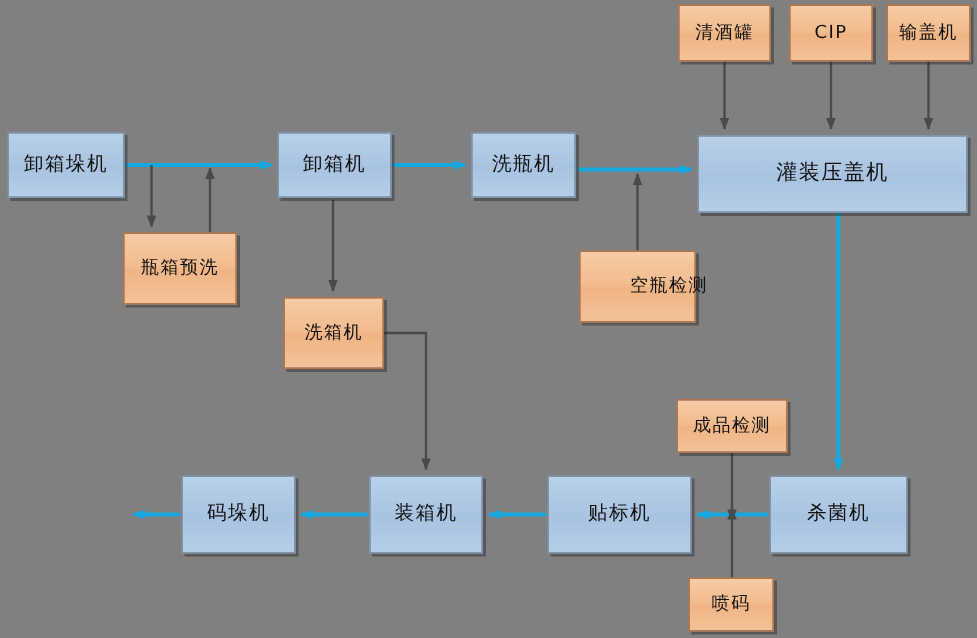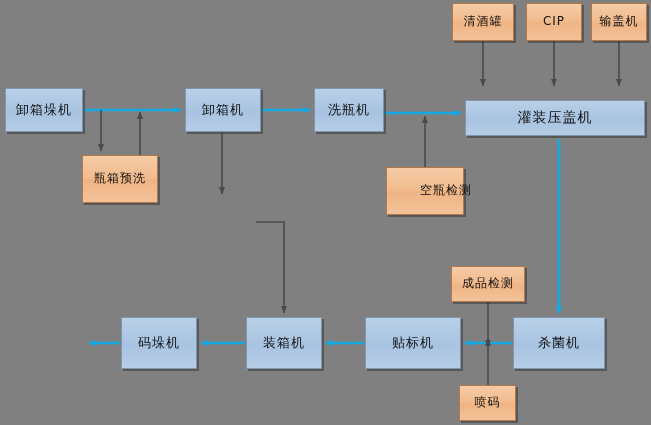--- a/index.html
+++ b/index.html
@@ -95,36 +95,39 @@
 
 <div class="node blue" style="left: 5px; top: 88px; width: 78px; height: 44px; font-size: 13px;">
       <span class="node-label">卸箱垛机</span>
     </div>
     <div class="node orange" style="left: 82px; top: 155px; width: 76px; height: 48px; font-size: 12px;">
       <span class="node-label">瓶箱预洗</span>
     </div>
     <div class="node blue" style="left: 185px; top: 88px; width: 76px; height: 44px; font-size: 13px;">
       <span class="node-label">卸箱机</span>
     </div>
+    <div class="node orange" style="left: 189px; top: 198px; width: 67px; height: 48px; font-size: 12px;">
+      <span class="node-label">洗箱机</span>
+    </div>
     <div class="node blue" style="left: 314px; top: 88px; width: 70px; height: 44px; font-size: 13px;">
       <span class="node-label">洗瓶机</span>
     </div>
     <div class="node orange" style="left: 386px; top: 167px; width: 78px; height: 48px; font-size: 12px; padding-left: 44px;">
       <span class="node-label">空瓶检测</span>
     </div>
     <div class="node orange" style="left: 452px; top: 3px; width: 62px; height: 38px; font-size: 12px;">
       <span class="node-label">清酒罐</span>
     </div>
     <div class="node orange" style="left: 526px; top: 3px; width: 56px; height: 38px; font-size: 12px;">
       <span class="node-label">CIP</span>
     </div>
     <div class="node orange" style="left: 591px; top: 3px; width: 56px; height: 38px; font-size: 12px; text-align: center;">
       <span class="node-label">输盖机</span>
     </div>
-    <div class="node blue" style="left: 465px; top: 100px; width: 180px; height: 36px; font-size: 14px; text-align: center;">
+    <div class="node blue" style="left: 465px; top: 90px; width: 180px; height: 52px; font-size: 14px; text-align: center;">
       <span class="node-label">灌装压盖机</span>
     </div>
     <div class="node blue" style="left: 513px; top: 317px; width: 92px; height: 52px; font-size: 13px;">
       <span class="node-label">杀菌机</span>
     </div>
     <div class="node orange" style="left: 451px; top: 266px; width: 74px; height: 36px; font-size: 12px;">
       <span class="node-label">成品检测</span>
     </div>
     <div class="node orange" style="left: 459px; top: 385px; width: 57px; height: 36px; font-size: 12px;">
       <span class="node-label">喷码</span>

